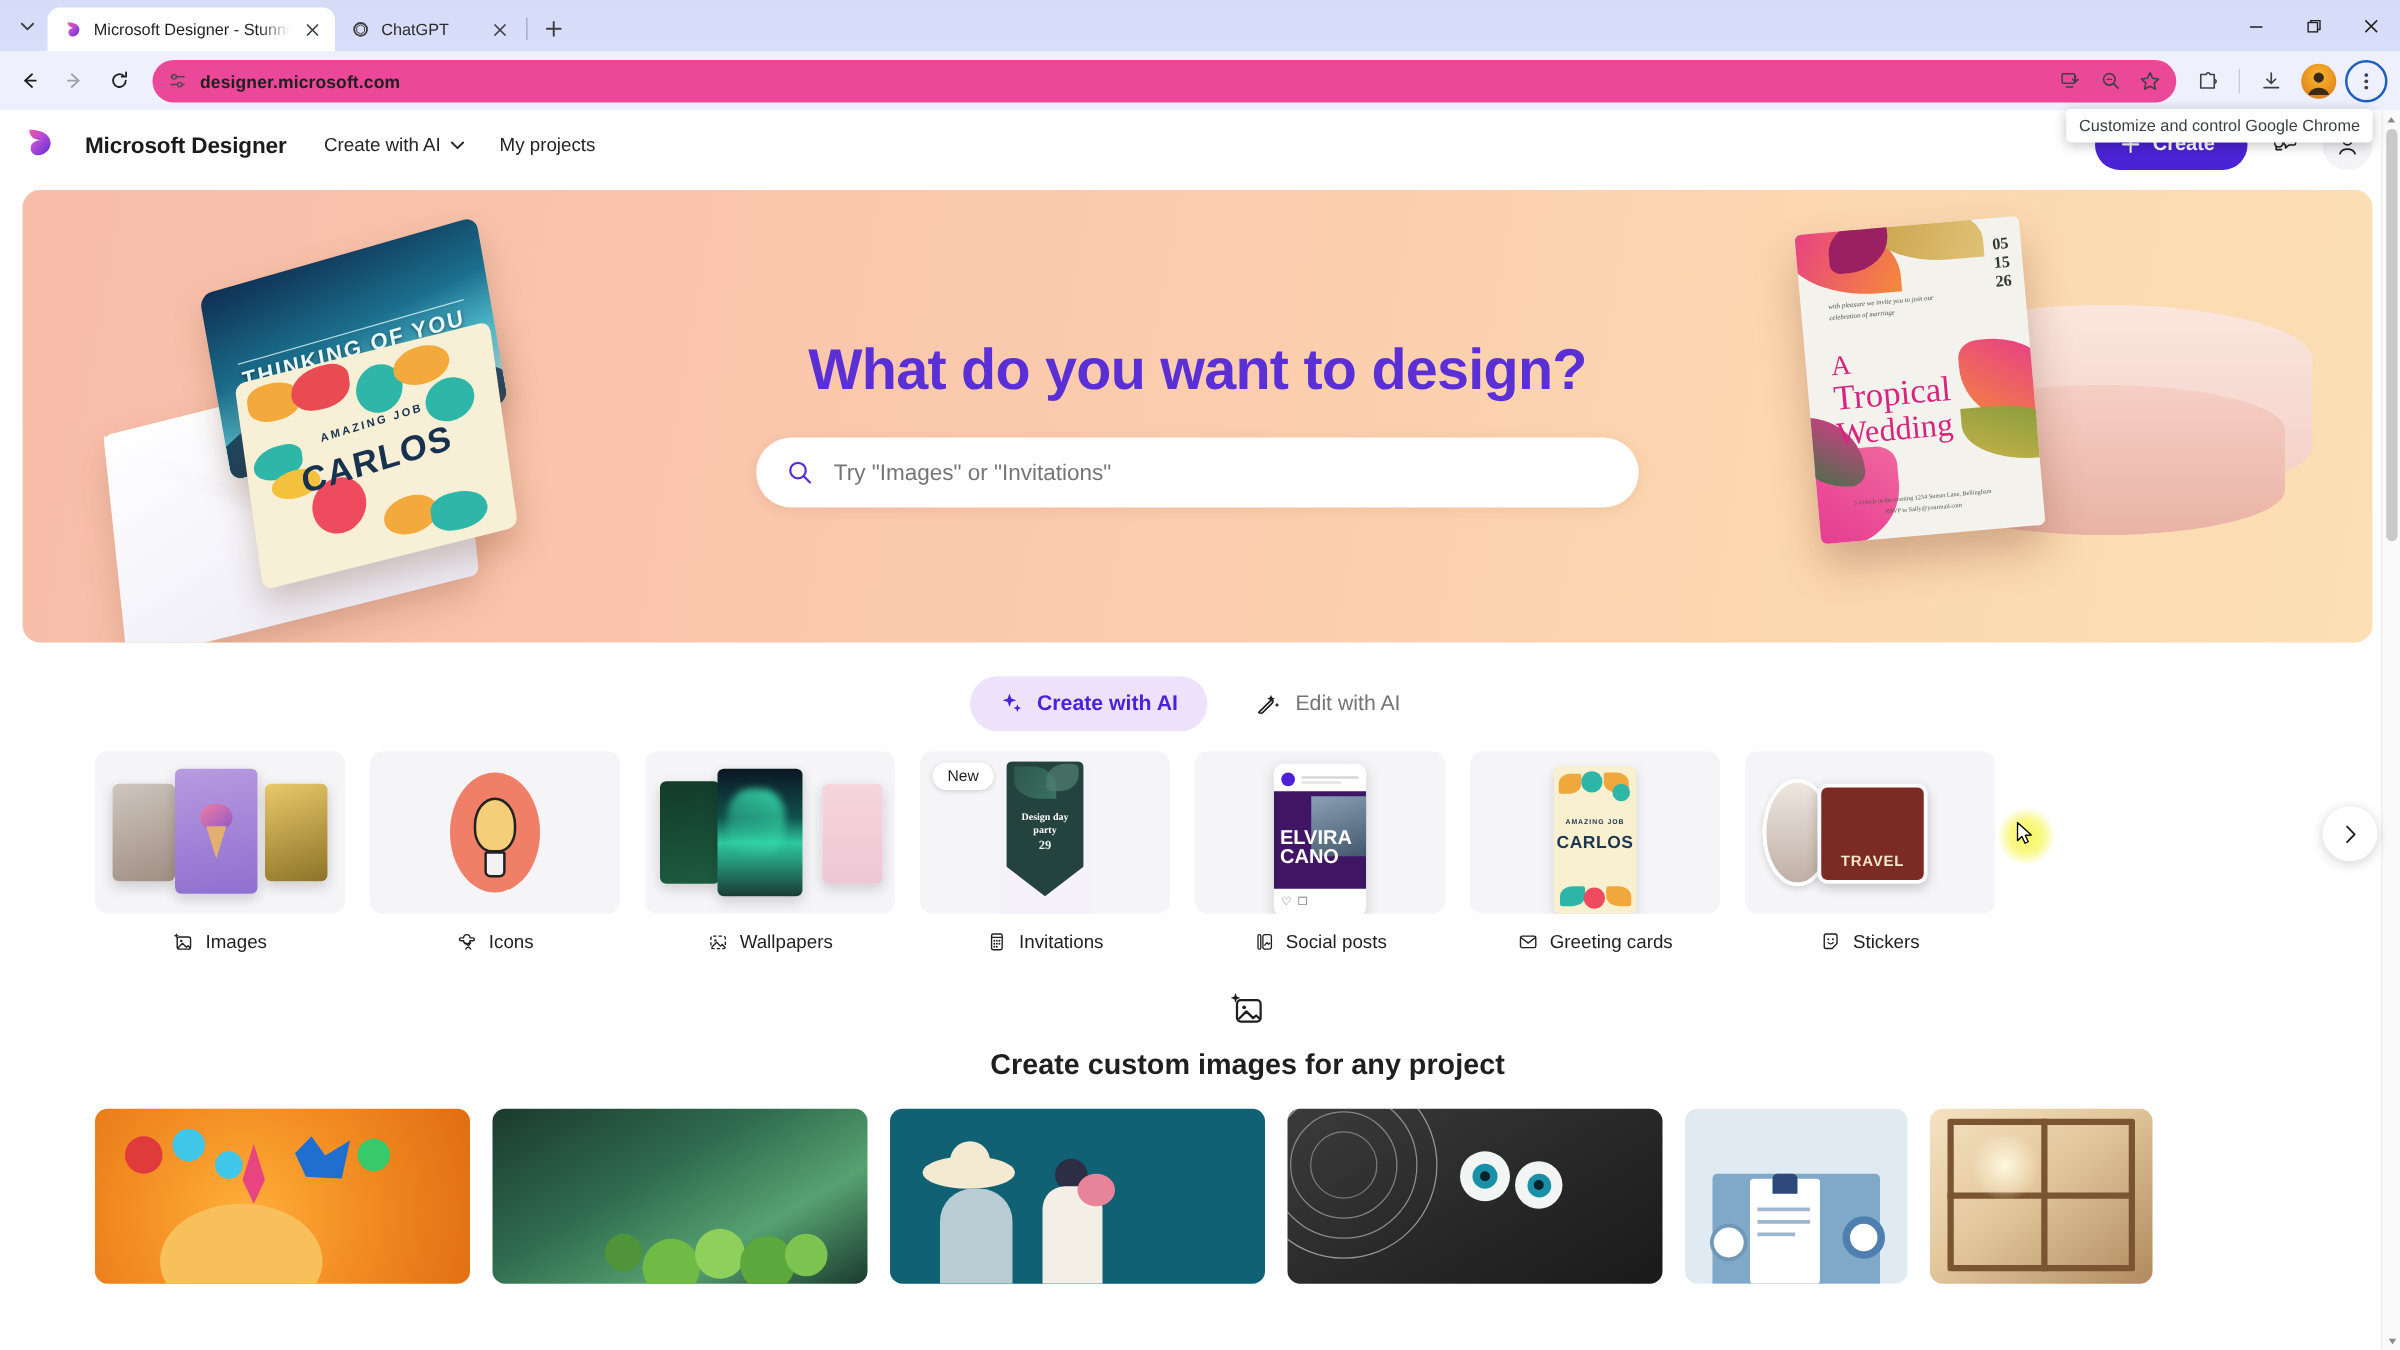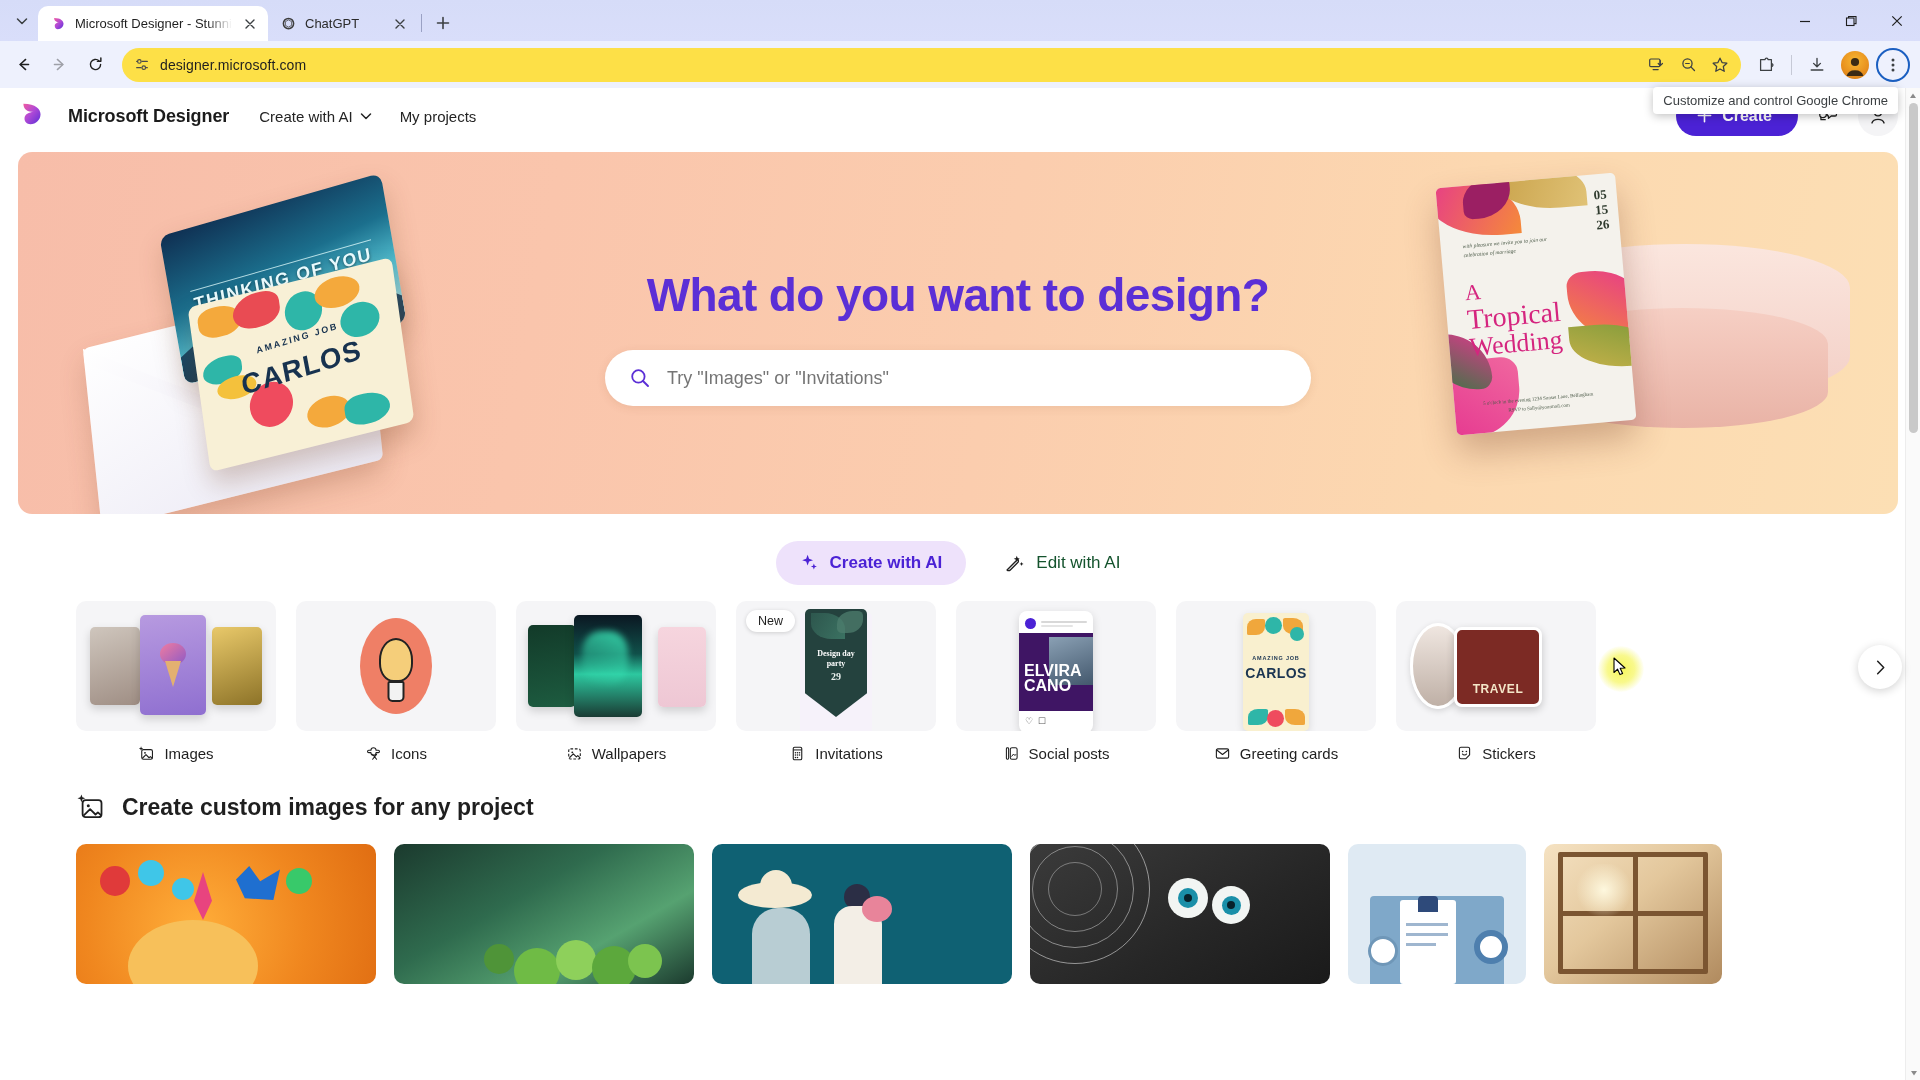--- a/index.html
+++ b/index.html
@@ -79,26 +79,27 @@
   }
   .nav-btn {
     width:34px; height:34px; border-radius:50%;
     display:flex; align-items:center; justify-content:center;
     cursor:pointer; flex:0 0 34px;
   }
   .nav-btn.disabled { opacity:.38; cursor:default; }
   .omnibox {
     flex: 1 1 auto;
     height: 34px;
-    background: #fde047;
+    background: #ec4899;
     border-radius: 17px;
     display:flex; align-items:center;
     margin: 0 6px 0 8px;
     padding: 0 6px 0 12px;
     cursor: text;
+    font-weight: bold;
   }
   .omni-url { font-size:14px; color:#1f1f1f; margin-left:10px; letter-spacing:.1px; }
   .omni-actions { margin-left:auto; display:flex; align-items:center; gap:2px; }
   .omni-ic {
     width:30px; height:30px; border-radius:50%;
     display:flex;align-items:center;justify-content:center;cursor:pointer;
   }
   .tb-ic {
     width:34px; height:34px; border-radius:50%;
     display:flex;align-items:center;justify-content:center;cursor:pointer; flex:0 0 34px;
@@ -285,21 +286,21 @@
 
   
   .mode-row {
     display:flex; align-items:center; justify-content:center;
     gap: 14px;
     margin-top: 26px;
   }
   .mode-tab {
     display:flex; align-items:center; gap:11px;
     padding: 12px 24px; border-radius:24px;
-    font-size:17px; color:#14532d; cursor:pointer;
+    font-size:17px; color:#737373; cursor:pointer;
   }
   .mode-tab.active { background:#eee2fb; color:#4b22d5; font-weight:600; }
 
   
   .cat-wrap { position:relative; margin-top: 16px; padding: 0 0 0 76px; }
   .cat-row { display:flex; gap: 20px; overflow:hidden; }
   .cat { width: 200px; flex:0 0 200px; cursor:pointer; }
   .cat-thumb {
     height: 130px; border-radius:10px; background:#f5f5f7;
     position:relative; overflow:hidden;
@@ -323,20 +324,21 @@
   }
 
   
   .stack { position:relative; width:100%; height:100%; display:flex; align-items:center; justify-content:center; }
   .sc { position:absolute; border-radius:5px; box-shadow:0 4px 10px rgba(0,0,0,.16); }
 
   
   .section-head {
     display:flex; align-items:center; gap:16px;
     margin: 30px 0 0 76px;
+    flex-direction: column;
   }
   .section-title { font-size:23px; color:#1f1f1f; font-weight:600; }
   .gallery { display:flex; gap:18px; margin: 22px 0 0 76px; }
   .gal {
     width: 300px; height: 140px; flex:0 0 300px;
     border-radius: 10px; overflow:hidden; position:relative; cursor:pointer;
   }
   .gal.sm { width: 178px; flex:0 0 178px; }
 
   

